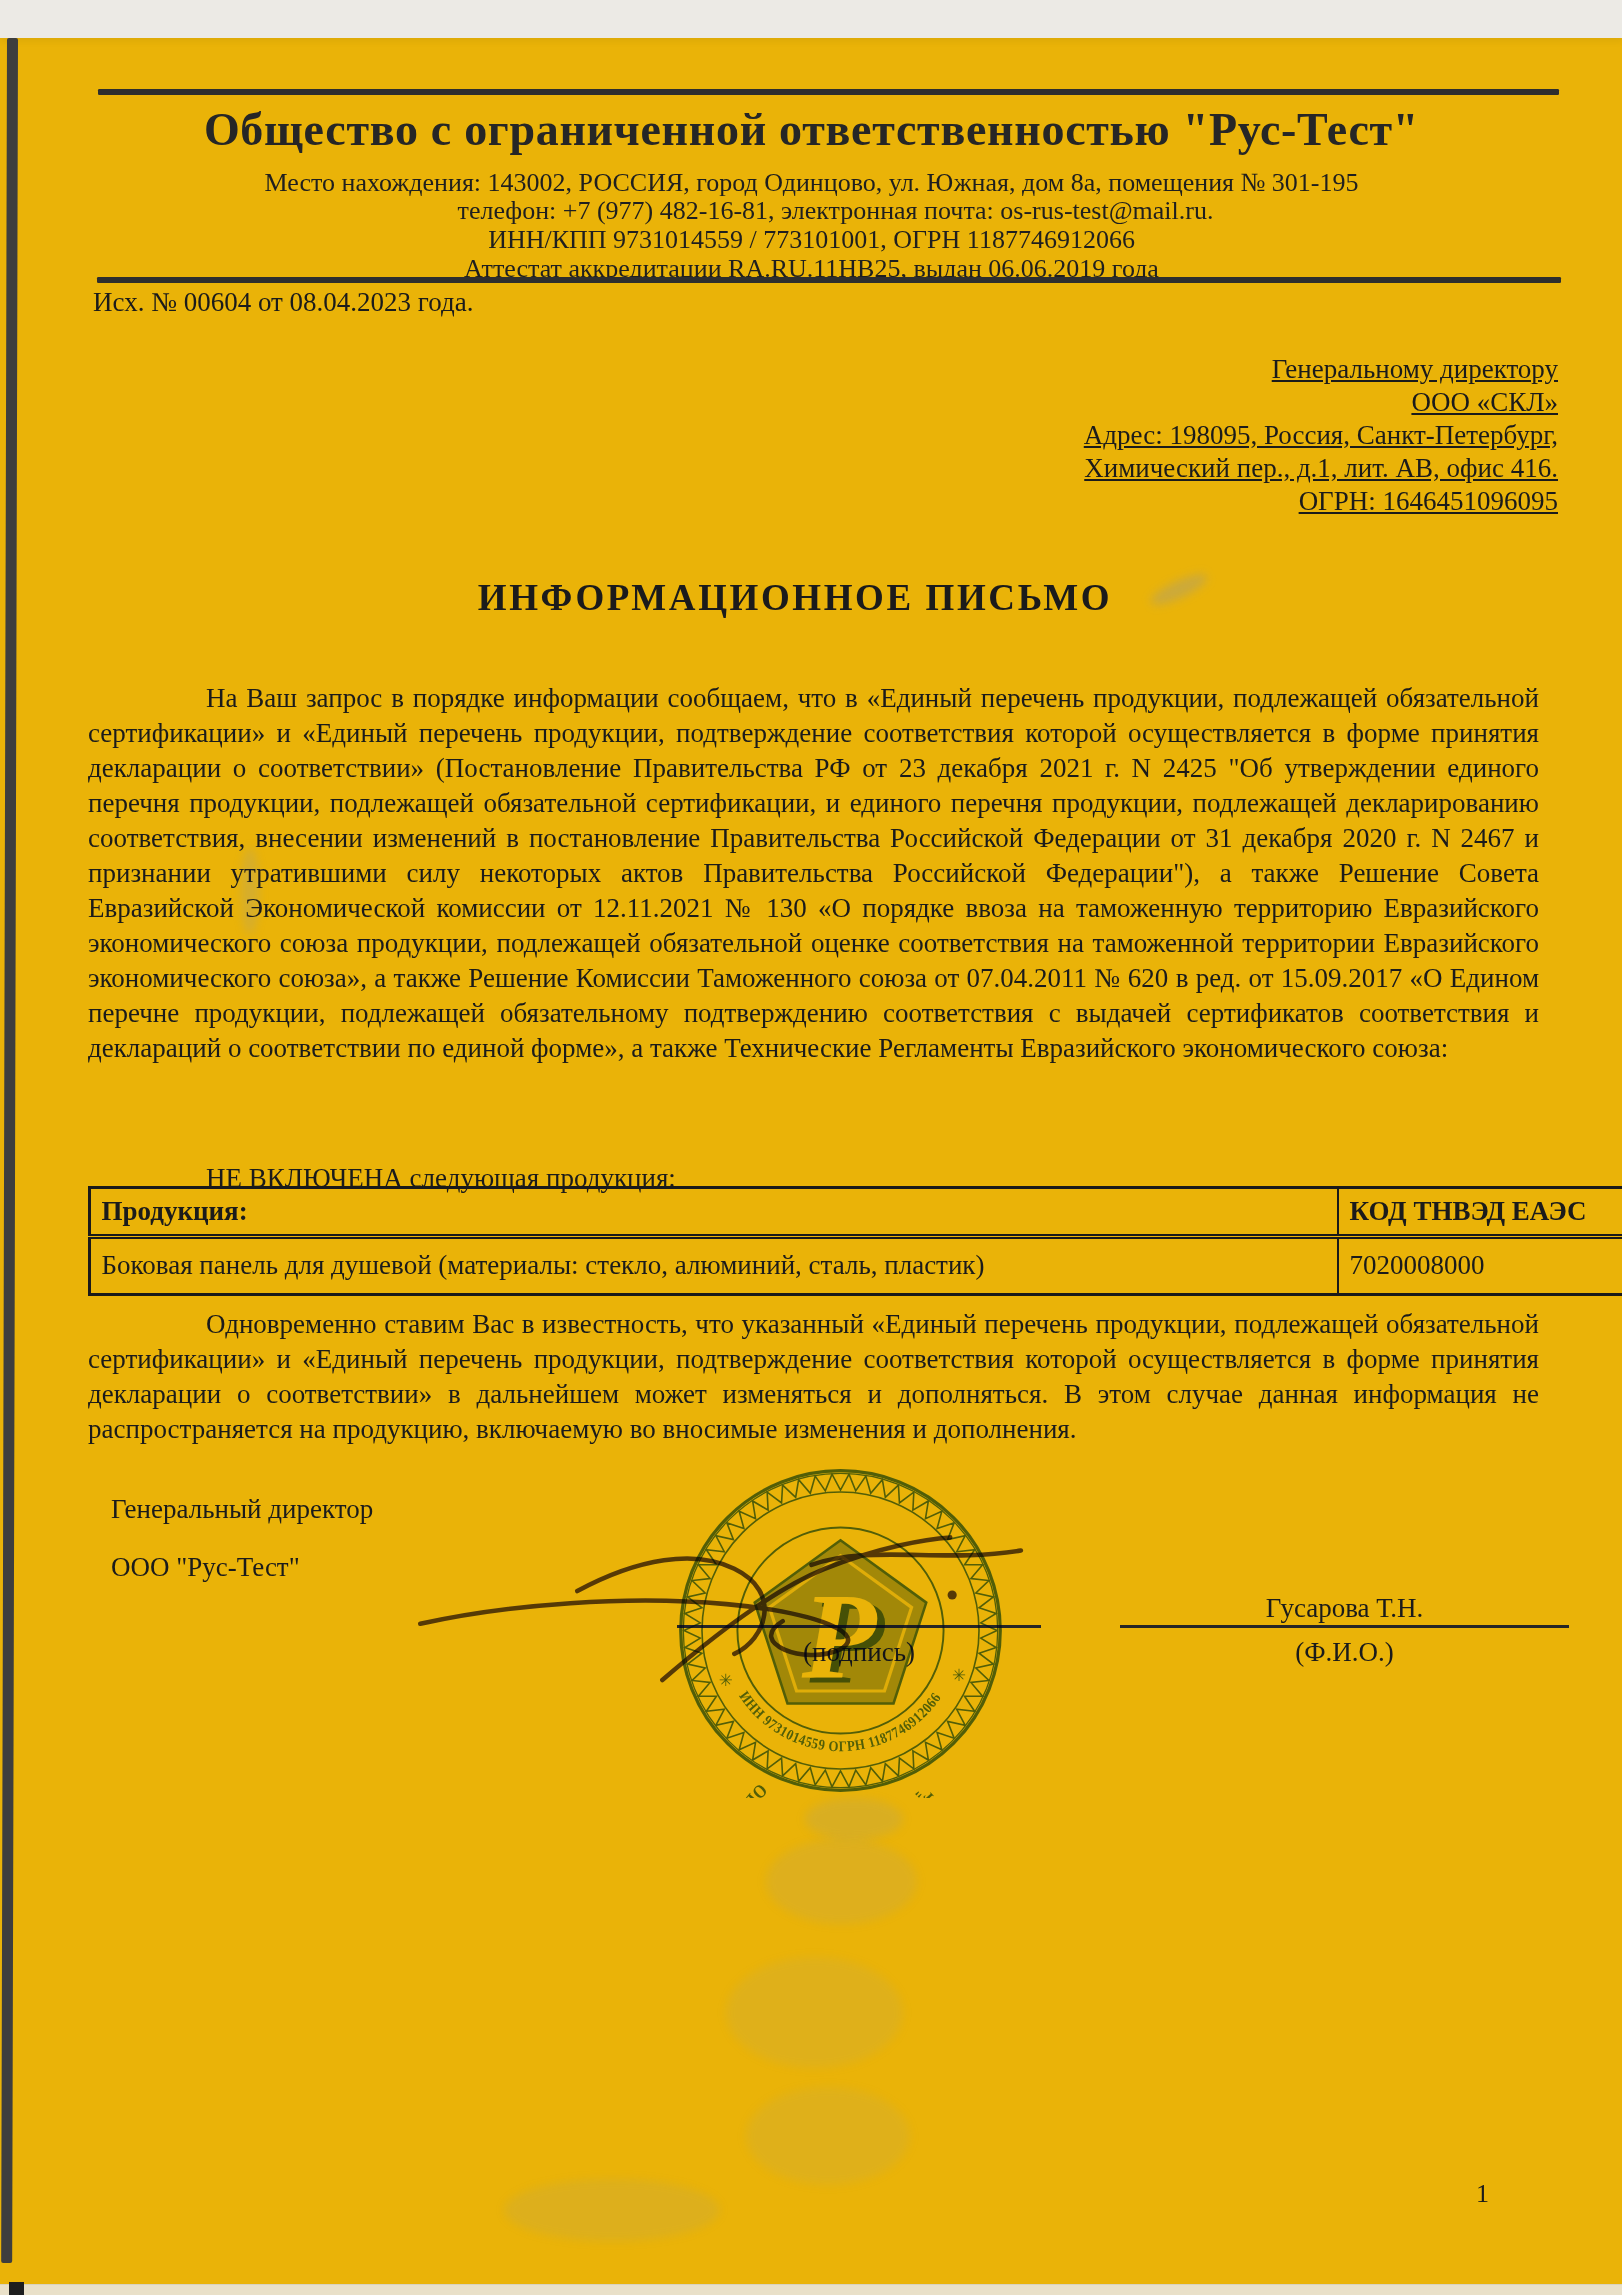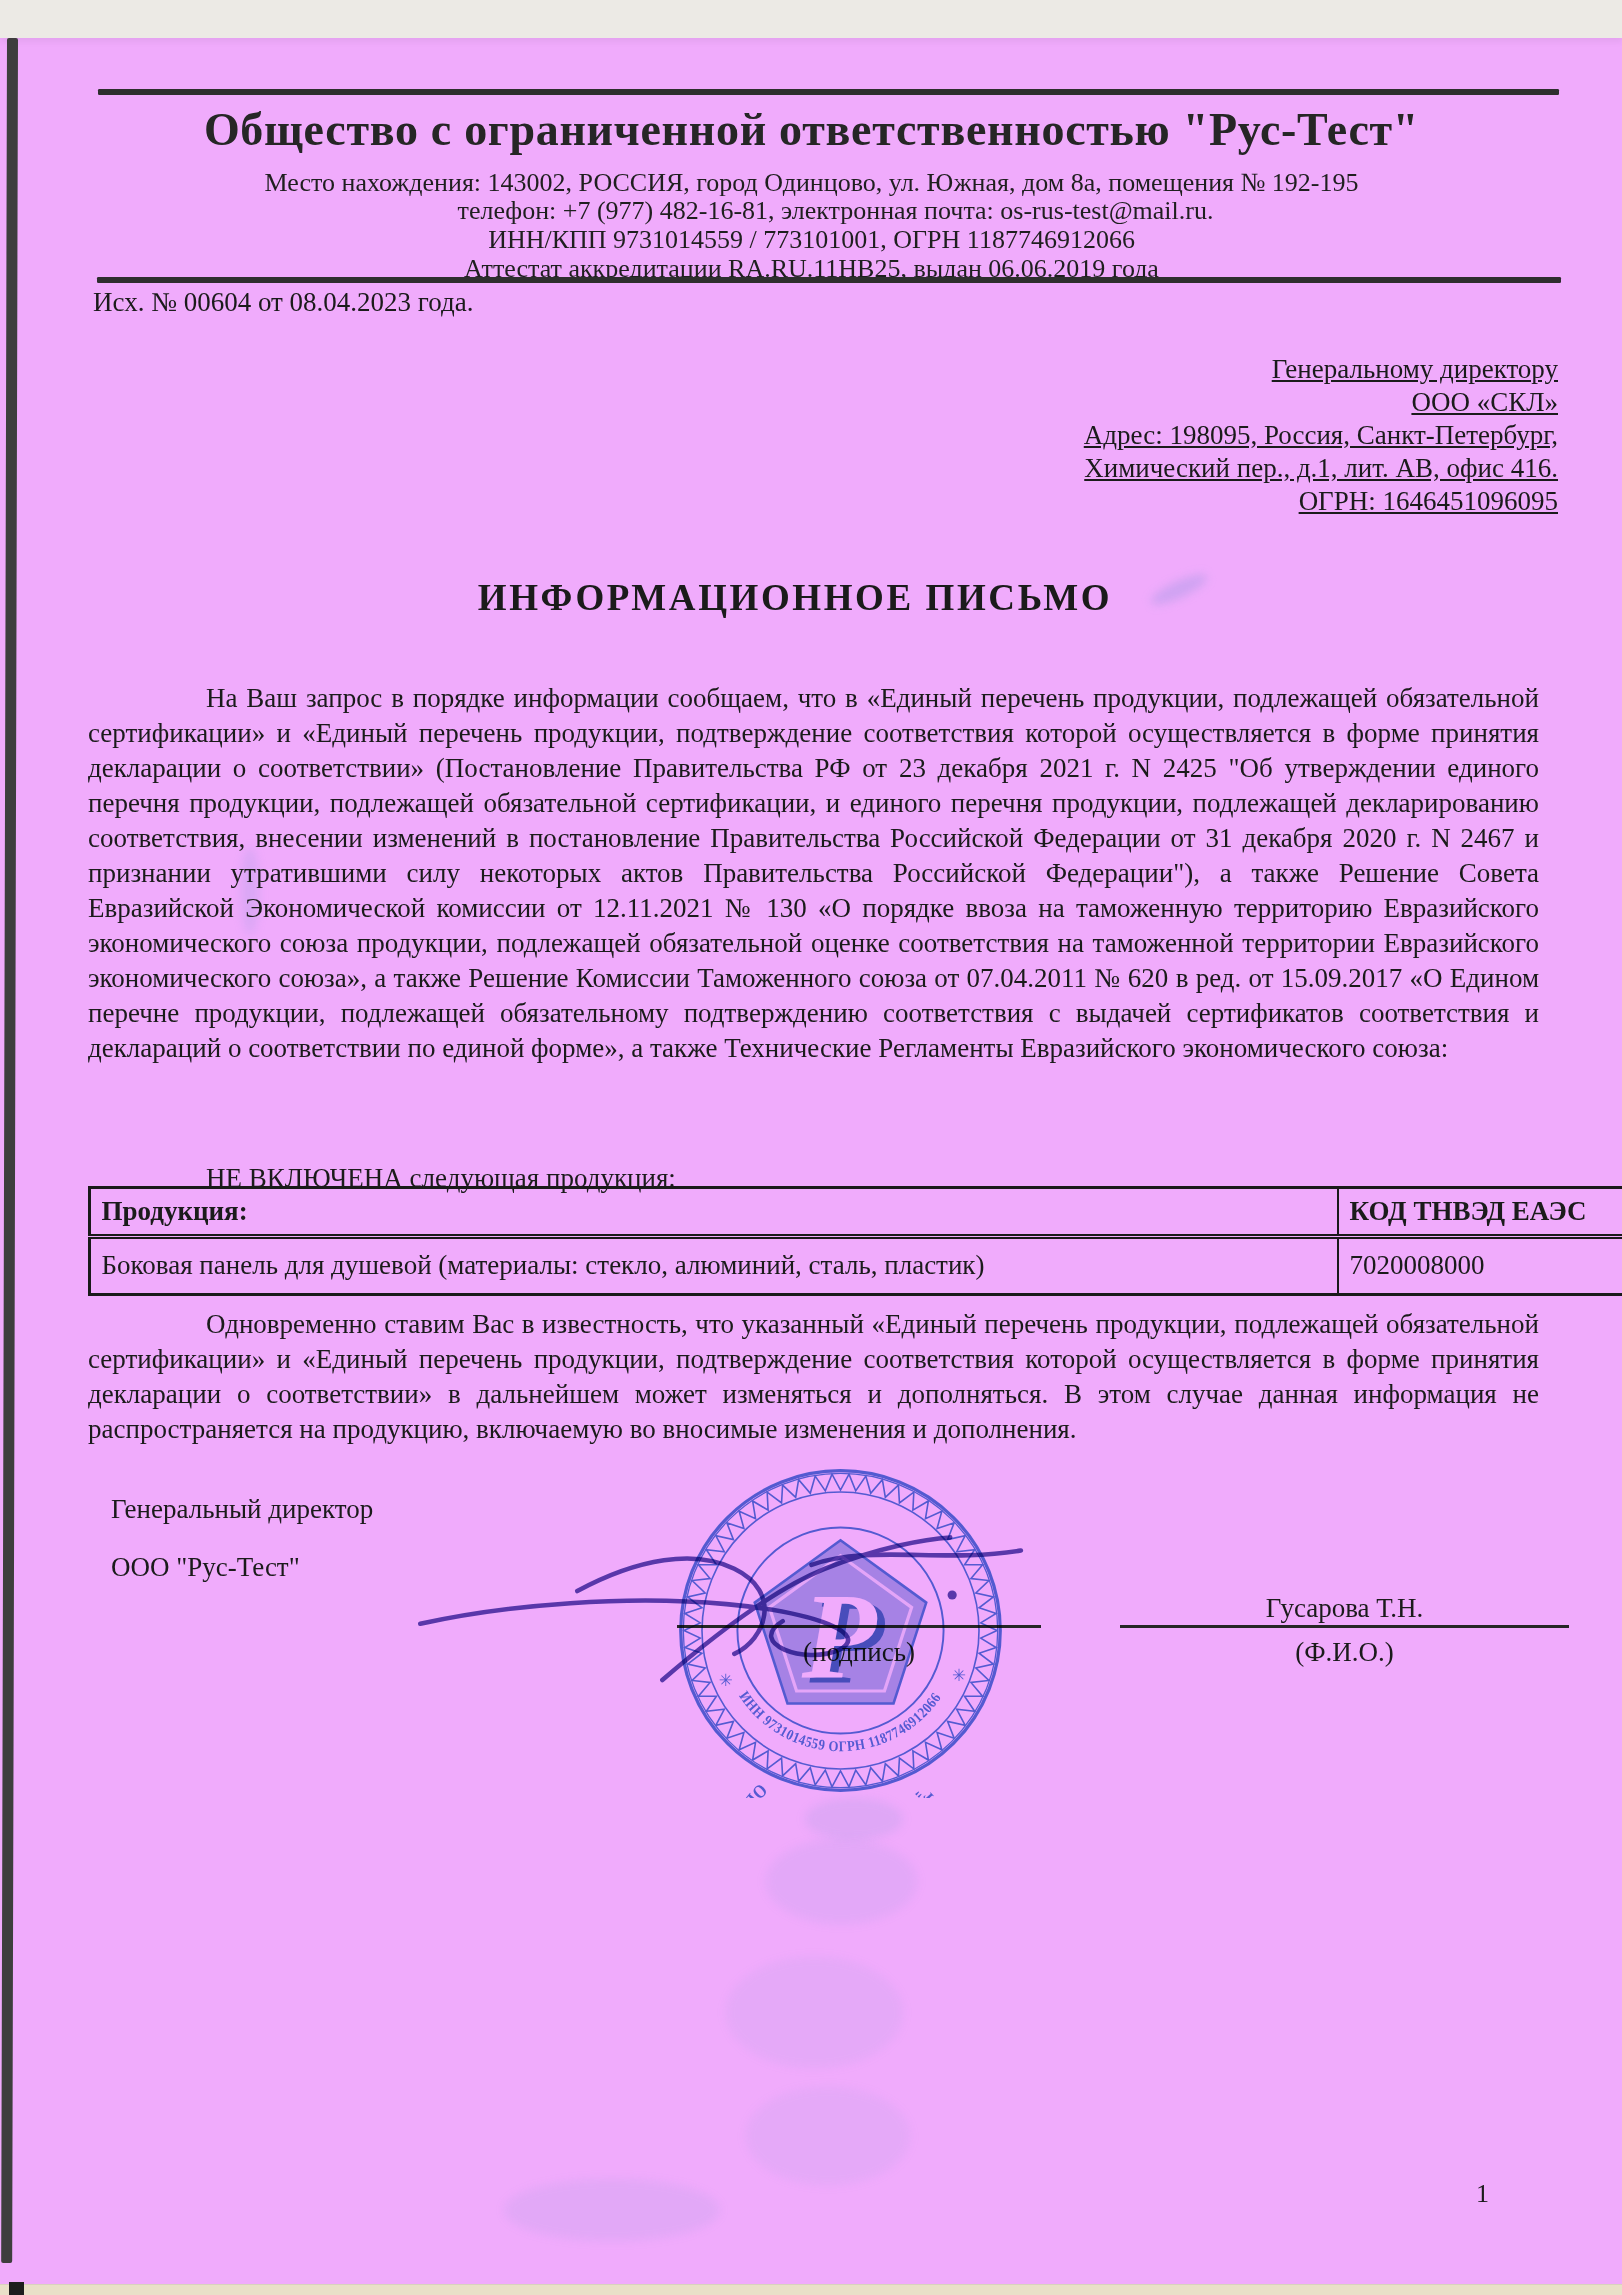--- a/index.html
+++ b/index.html
@@ -1,16 +1,16 @@
 <!DOCTYPE html>
 <html style="font-size:10.5px"><head>
 <meta charset="utf-8">
 <style>
   html,body{margin:0;padding:0;background:#d9d9d5;}
-  #page{position:relative;width:1623px;height:2295px;background:#f0abfc;overflow:hidden;
+  #page{position:relative;width:1623px;height:2295px;background:#eab308;overflow:hidden;
         font-family:"Liberation Serif", serif;color:#1b1b1b;}
   .abs{position:absolute;}
   
   .scan-top{left:0;top:0;width:1623px;height:38px;background:#eceae5;box-shadow:0 3.9px 6.5px rgba(0,0,0,.05);}
   .scan-left{left:6.5px;top:38px;width:11px;height:2225px;background:#3e3e3e;transform:rotate(.15deg);transform-origin:top left;border-radius:2px;}
   .scan-bottom{left:0;top:2284px;width:1623px;height:11.8px;background:#e9e0c8;border-top:1.3px solid #d9d2bd;}
   .scan-corner{left:9.2px;top:2282px;width:14.4px;height:13px;background:#1e1e1e;}
   
   .rule{background:#2e2e2e;height:5.9px;border-radius:1.3px;}
   .company{left:0;top:103px;width:1623px;text-align:center;font-size:46px;font-weight:bold;color:#262626;letter-spacing:0.7px;}
@@ -57,21 +57,21 @@
   <div class="abs blob" style="left:1148px;top:581px;width:62px;height:17px;background:rgba(110,140,210,.25);transform:rotate(-25deg);"></div>
   <div class="abs blob" style="left:241px;top:847px;width:18.3px;height:88px;background:rgba(120,150,215,.18);"></div>
   <div class="abs blob" style="left:805px;top:1798px;width:98px;height:42px;background:rgba(110,145,210,.13);"></div>
   <div class="abs blob" style="left:766px;top:1839px;width:151px;height:85px;background:rgba(120,150,215,.10);"></div>
   <div class="abs blob" style="left:726px;top:1957px;width:177px;height:111px;background:rgba(120,150,215,.09);"></div>
   <div class="abs blob" style="left:746px;top:2087px;width:164px;height:98px;background:rgba(120,150,215,.09);"></div>
   <div class="abs blob" style="left:504px;top:2179px;width:216px;height:62px;background:rgba(110,145,210,.10);"></div>
 
   <div class="abs rule" style="left:98px;top:89px;width:1461px;"></div>
   <div class="abs company">Общество с ограниченной ответственностью "Рус-Тест"</div>
-  <div class="abs hinfo" style="top:168px;">Место нахождения: 143002, РОССИЯ, город Одинцово, ул. Южная, дом 8а, помещения № 192-195</div>
+  <div class="abs hinfo" style="top:168px;">Место нахождения: 143002, РОССИЯ, город Одинцово, ул. Южная, дом 8а, помещения № 301-195</div>
   <div class="abs hinfo" style="top:196px;padding-left:24px;">телефон: +7 (977) 482-16-81, электронная почта: os-rus-test@mail.ru.</div>
   <div class="abs hinfo" style="top:225px;">ИНН/КПП 9731014559 / 773101001, ОГРН 1187746912066</div>
   <div class="abs hinfo" style="top:254px;">Аттестат аккредитации RA.RU.11НВ25, выдан 06.06.2019 года</div>
   <div class="abs rule" style="left:97px;top:277px;width:1464px;"></div>
 
   <div class="abs refline">Исх. № 00604 от 08.04.2023 года.</div>
 
   <div class="abs recipient">
     <div>Генеральному директору</div>
     <div>ООО «СКЛ»</div>

